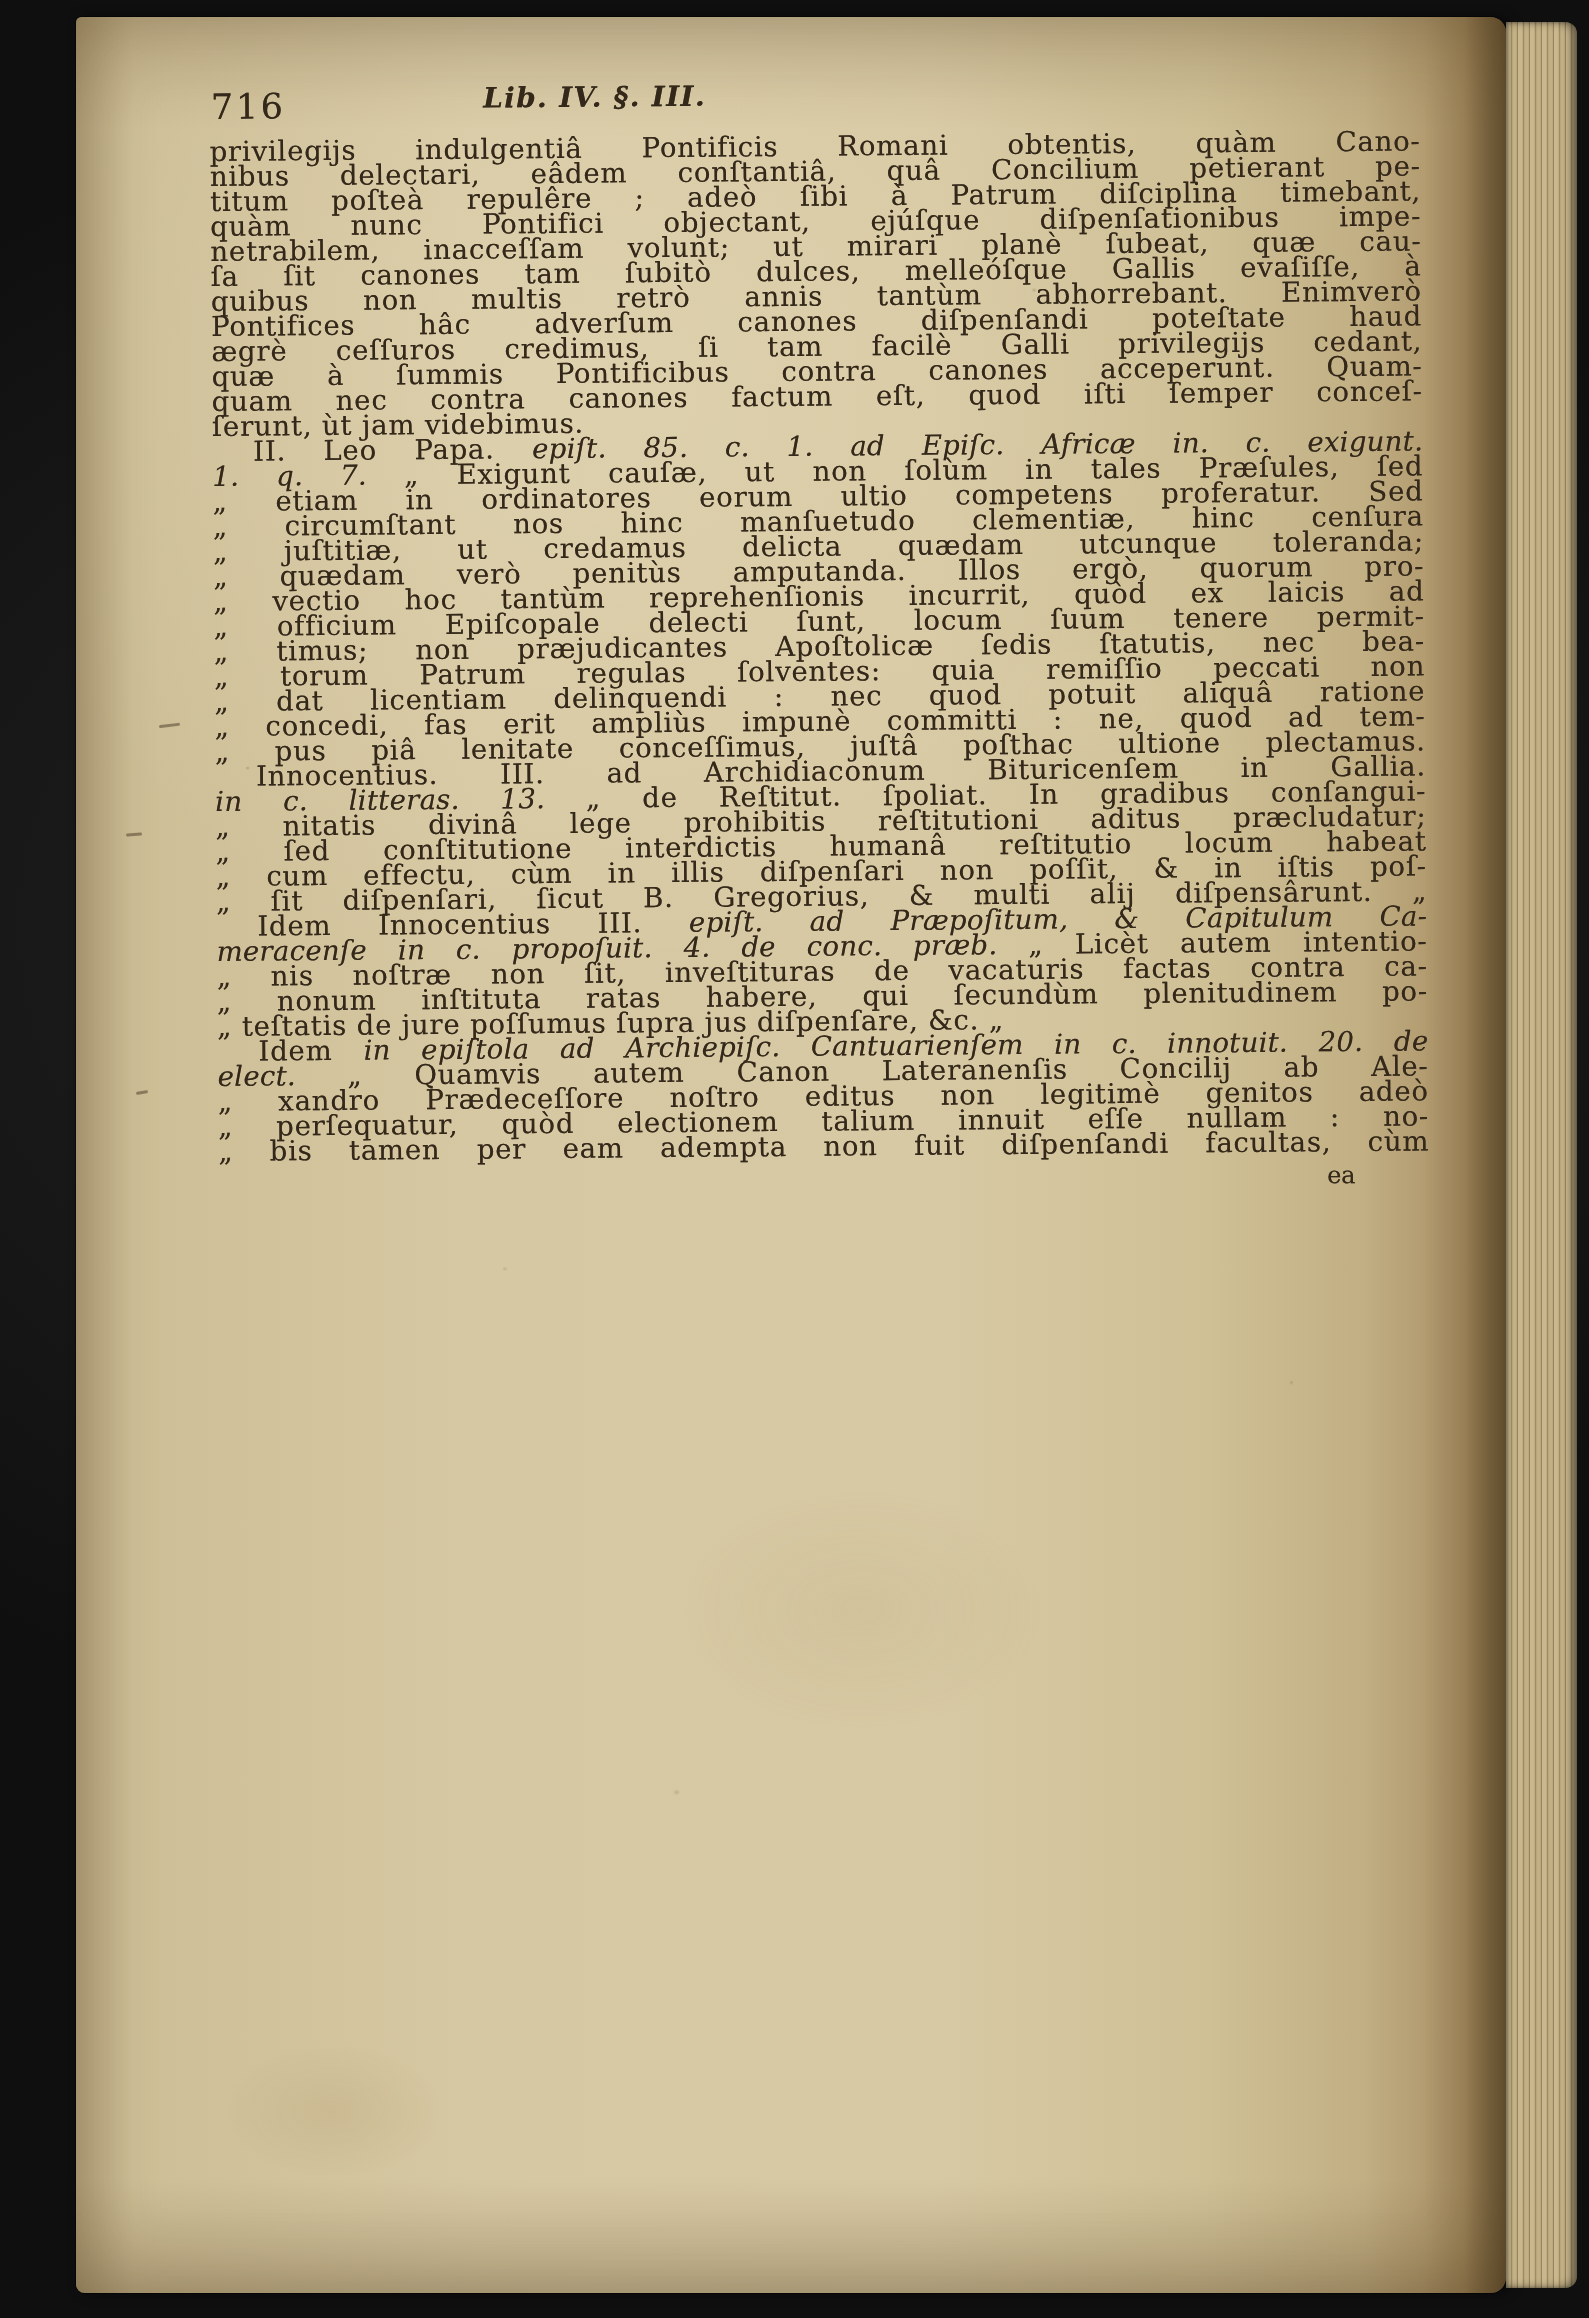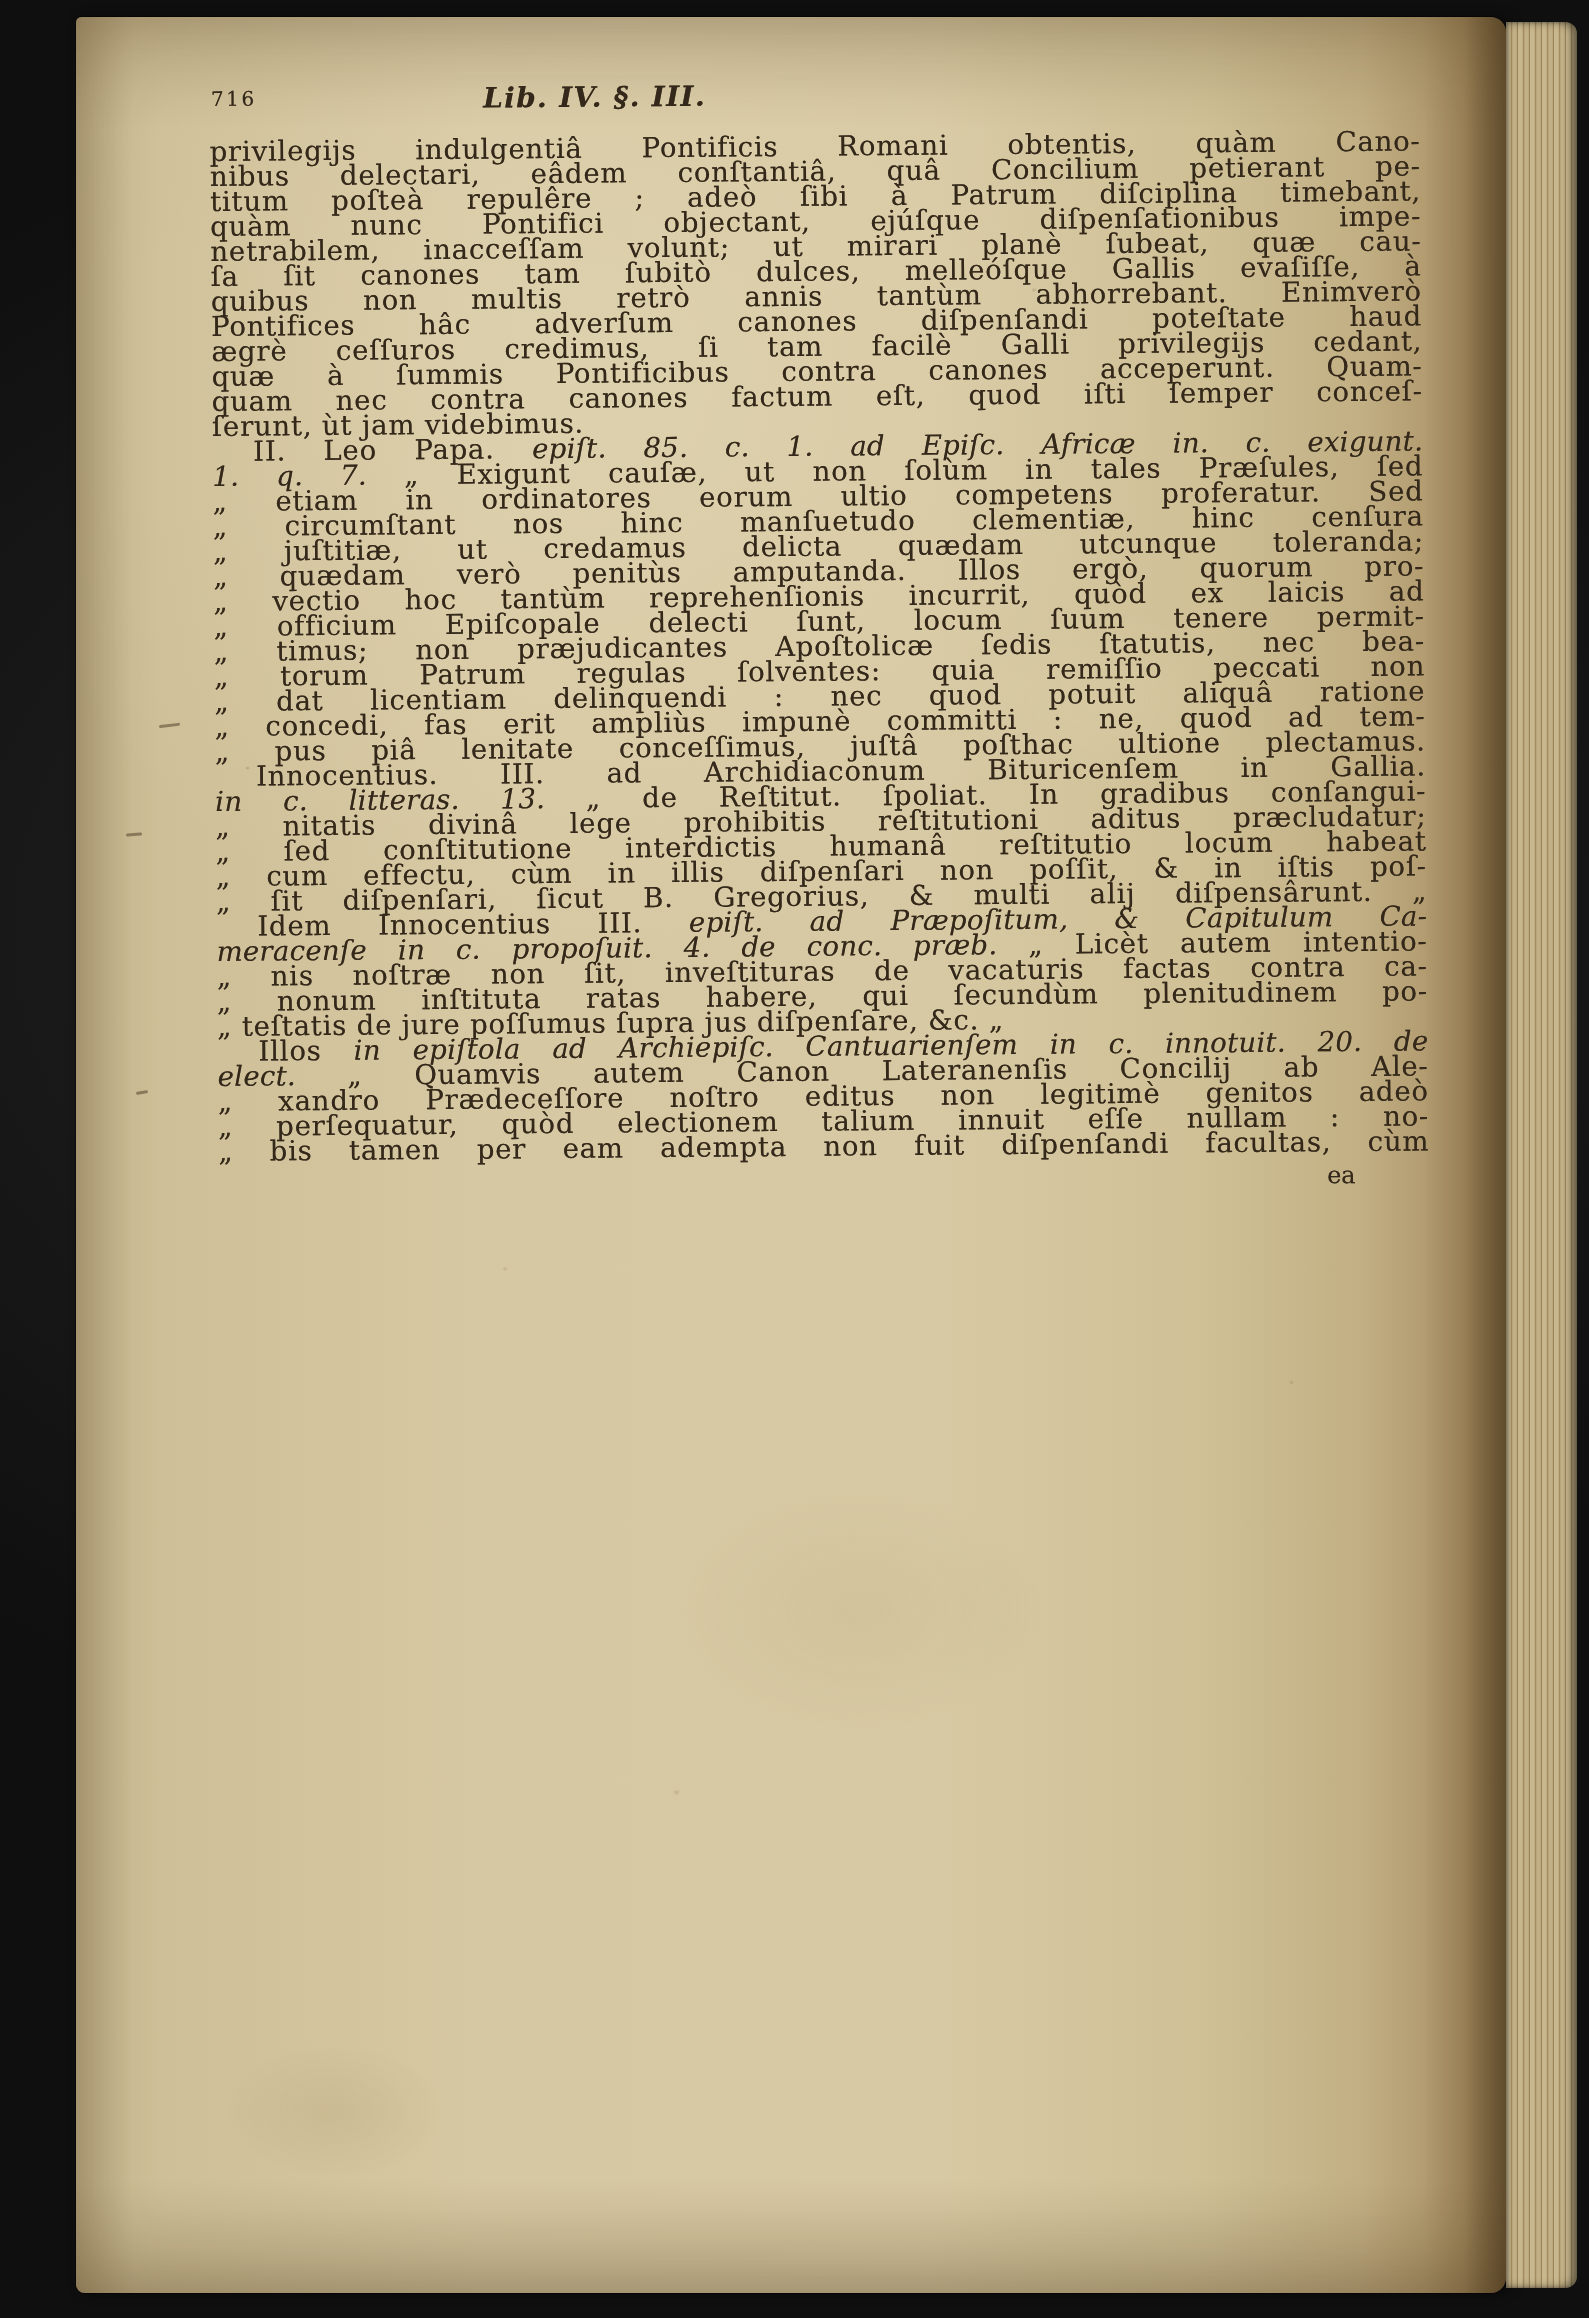--- a/index.html
+++ b/index.html
@@ -59,21 +59,21 @@
   
   .text-block{
     position:absolute;left:133px;top:65px;width:1211px;
     color:#33281a;
     transform:rotate(-0.5deg);transform-origin:0 0;
     text-shadow:0 0 0.6px rgba(56,42,24,0.65);
   }
   .header-row{position:relative;height:57px;}
   .page-number{
     position:absolute;left:1.7px;top:5.2px;
-    font-size:20px;letter-spacing:2.6px;
+    font-size:35px;letter-spacing:2.6px;
   }
   .running-title{
     position:absolute;left:274px;top:1.7px;
     font-size:28px;font-weight:bold;font-style:italic;letter-spacing:1.3px;
   }
   .body-lines{font-size:27.5px;letter-spacing:0.8px;}
   .line{
     height:25px;line-height:25px;width:100%;
     text-align:justify;text-align-last:justify;
     white-space:nowrap;
@@ -130,21 +130,21 @@
           <div class="line"><span class="it">in c. litteras. 13.  </span><span>„ de Reſtitut. ſpoliat. In gradibus conſangui-</span></div>
           <div class="line"><span>„ nitatis divinâ lege prohibitis reſtitutioni aditus præcludatur;</span></div>
           <div class="line"><span>„ ſed conſtitutione interdictis humanâ reſtitutio locum habeat</span></div>
           <div class="line"><span>„ cum effectu, cùm in illis diſpenſari non poſſit, &amp; in iſtis poſ-</span></div>
           <div class="line"><span>„ ſit diſpenſari, ſicut B. Gregorius, &amp; multi alij diſpensârunt. „</span></div>
           <div class="line indent"><span>Idem Innocentius III. </span><span class="it">epiſt. ad Præpoſitum, &amp; Capitulum Ca-</span></div>
           <div class="line"><span class="it">meracenſe in c. propoſuit. 4. de conc. præb.  </span><span>„ Licèt autem intentio-</span></div>
           <div class="line"><span>„ nis noſtræ non ſit, inveſtituras de vacaturis factas contra ca-</span></div>
           <div class="line"><span>„ nonum inſtituta ratas habere, qui ſecundùm plenitudinem po-</span></div>
           <div class="line short"><span>„ teſtatis de jure poſſumus ſupra jus diſpenſare, &amp;c. „</span></div>
-          <div class="line indent"><span>Illos </span><span class="it">in epiſtola ad Archiepiſc. Cantuarienſem in c. innotuit. 20. de</span></div>
+          <div class="line indent"><span>Idem </span><span class="it">in epiſtola ad Archiepiſc. Cantuarienſem in c. innotuit. 20. de</span></div>
           <div class="line"><span class="it">elect.  </span><span>„ Quamvis autem Canon Lateranenſis Concilij ab Ale-</span></div>
           <div class="line"><span>„ xandro Prædeceſſore noſtro editus non legitimè genitos adeò</span></div>
           <div class="line"><span>„ perſequatur, quòd electionem talium innuit eſſe nullam : no-</span></div>
           <div class="line"><span>„ bis tamen per eam adempta non fuit diſpenſandi facultas, cùm</span></div>
         </div>
       <div class="catchword-row">
         <span class="catchword">ea</span>
       </div>
     </div>
 

